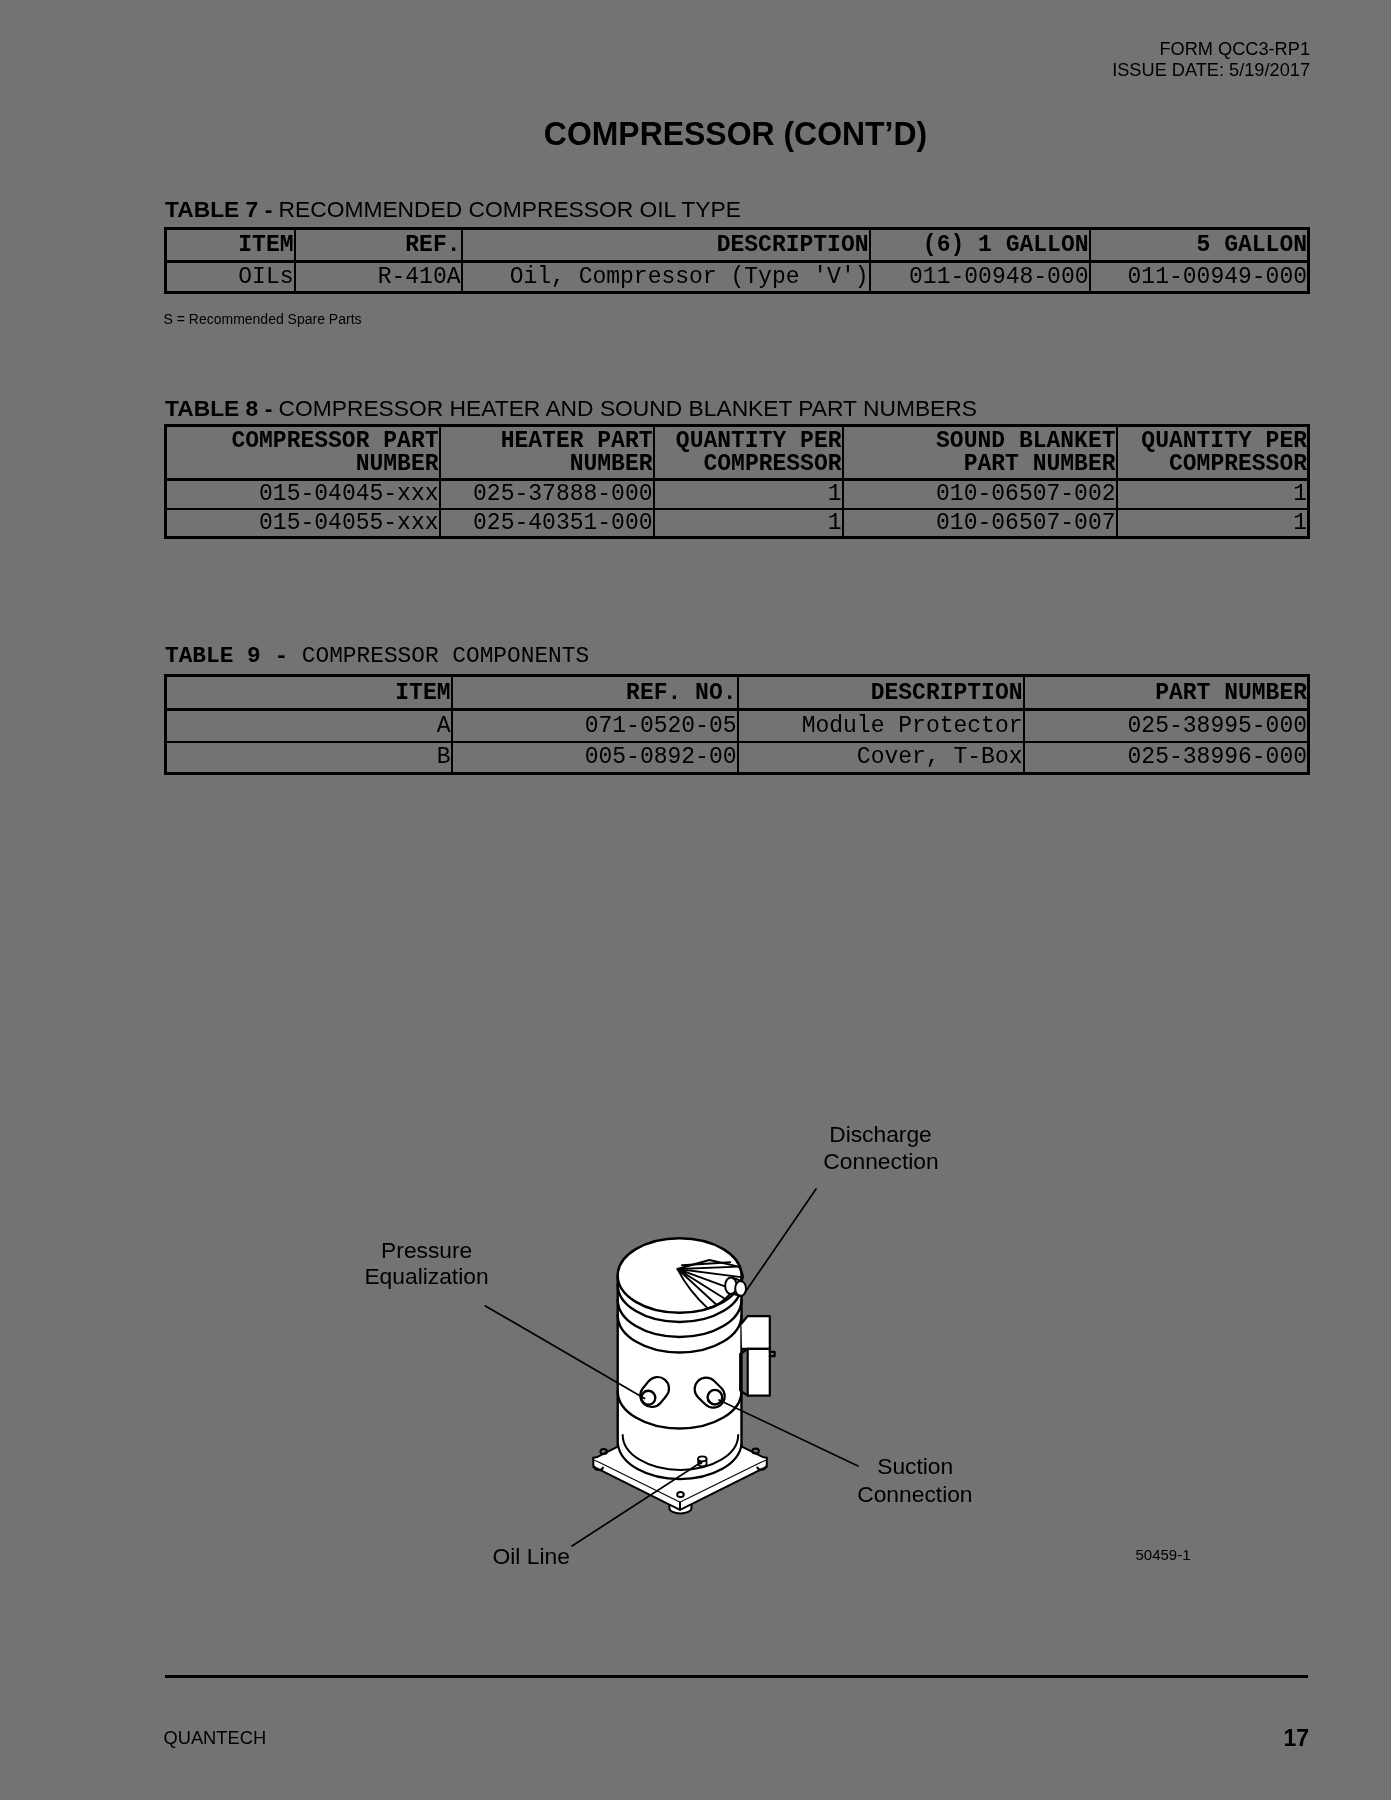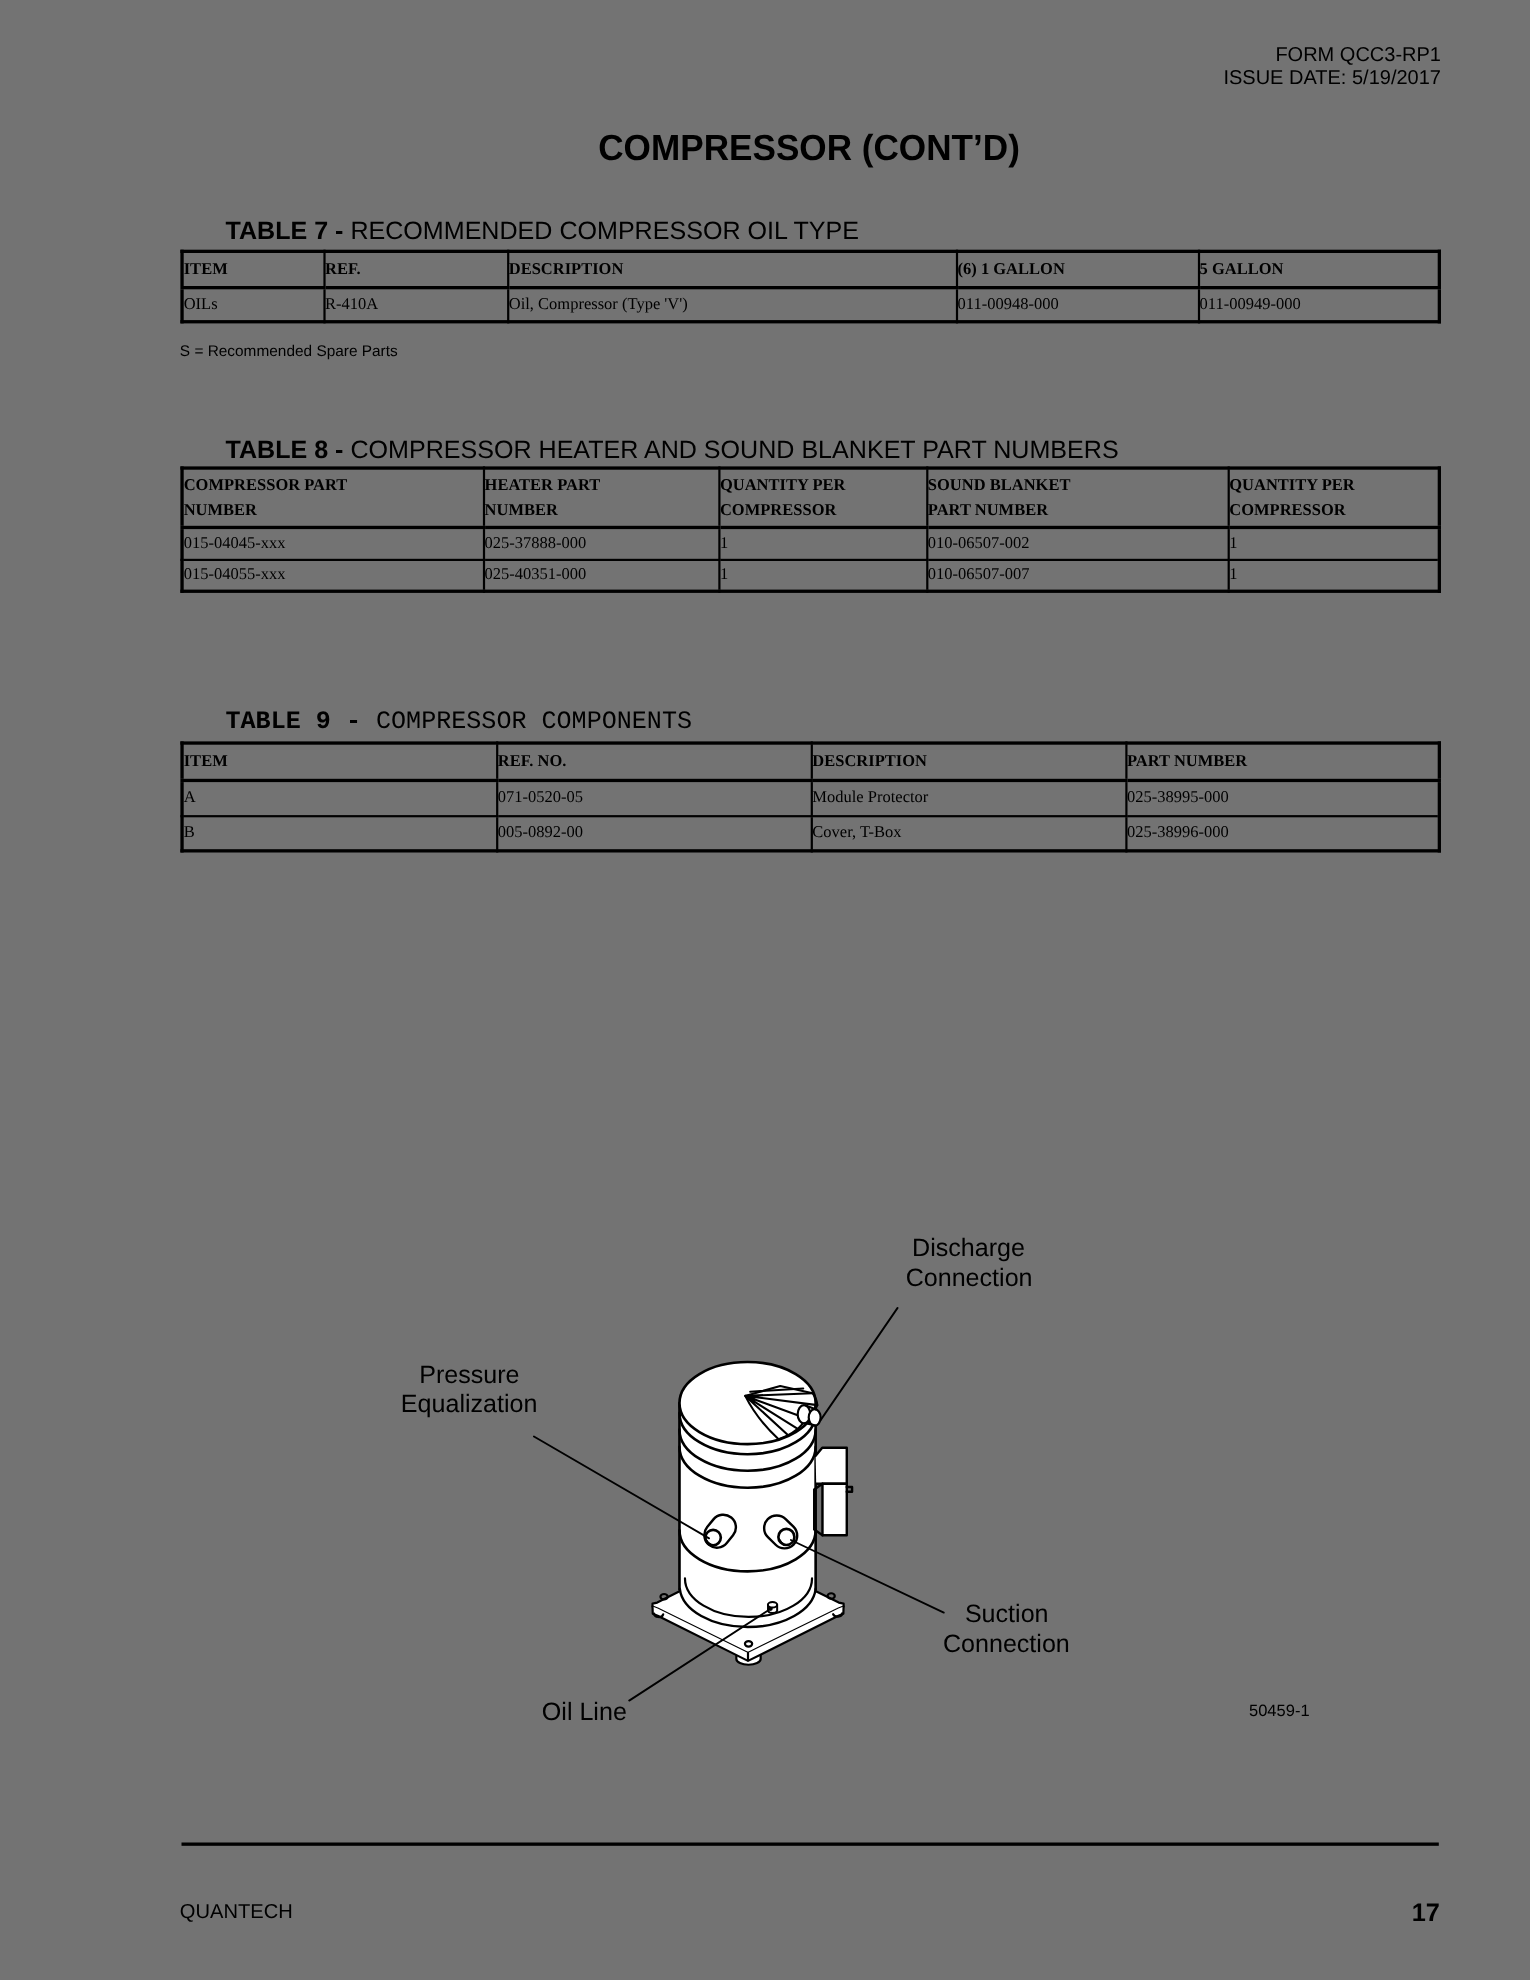--- a/index.html
+++ b/index.html
@@ -1,24 +1,24 @@
 <!DOCTYPE html>
 <html><head>
 <meta charset="utf-8">
 <style>
   html,body{margin:0;padding:0;background:#fff;}
   #page{position:relative;width:1391px;height:1800px;background:#737373;overflow:hidden;
         font-family:"Liberation Sans", sans-serif;color:#000;}
   .abs{position:absolute;}
   .b{font-weight:bold;}
   table{border-collapse:collapse;table-layout:fixed;}
-  td,th{border:2px solid #000;text-align:left;vertical-align:middle;padding:0;
-        font-size:15px;font-family:Liberation Serif, serif;}
+  td,th{border:2px solid #000;text-align:right;vertical-align:middle;padding:0;
+        font-size:23px;font-family:Liberation Mono, monospace;}
   th{font-weight:bold;}
-  .cap{font-size:22.8px;line-height:1;white-space:nowrap;margin-left:40px;}
+  .cap{font-size:22.8px;line-height:1;white-space:nowrap;}
 </style>
 </head>
 <body>
 <div id="page">
 
   <div class="abs" style="right:81px;top:39px;font-size:18.2px;line-height:20.7px;text-align:right;">
     FORM QCC3-RP1<br>ISSUE DATE: 5/19/2017
   </div>
 
   <div class="abs b" style="left:163px;width:1145px;top:116.6px;font-size:33px;line-height:1;text-align:center;transform:scaleX(0.968);">COMPRESSOR (CONT’D)</div>

